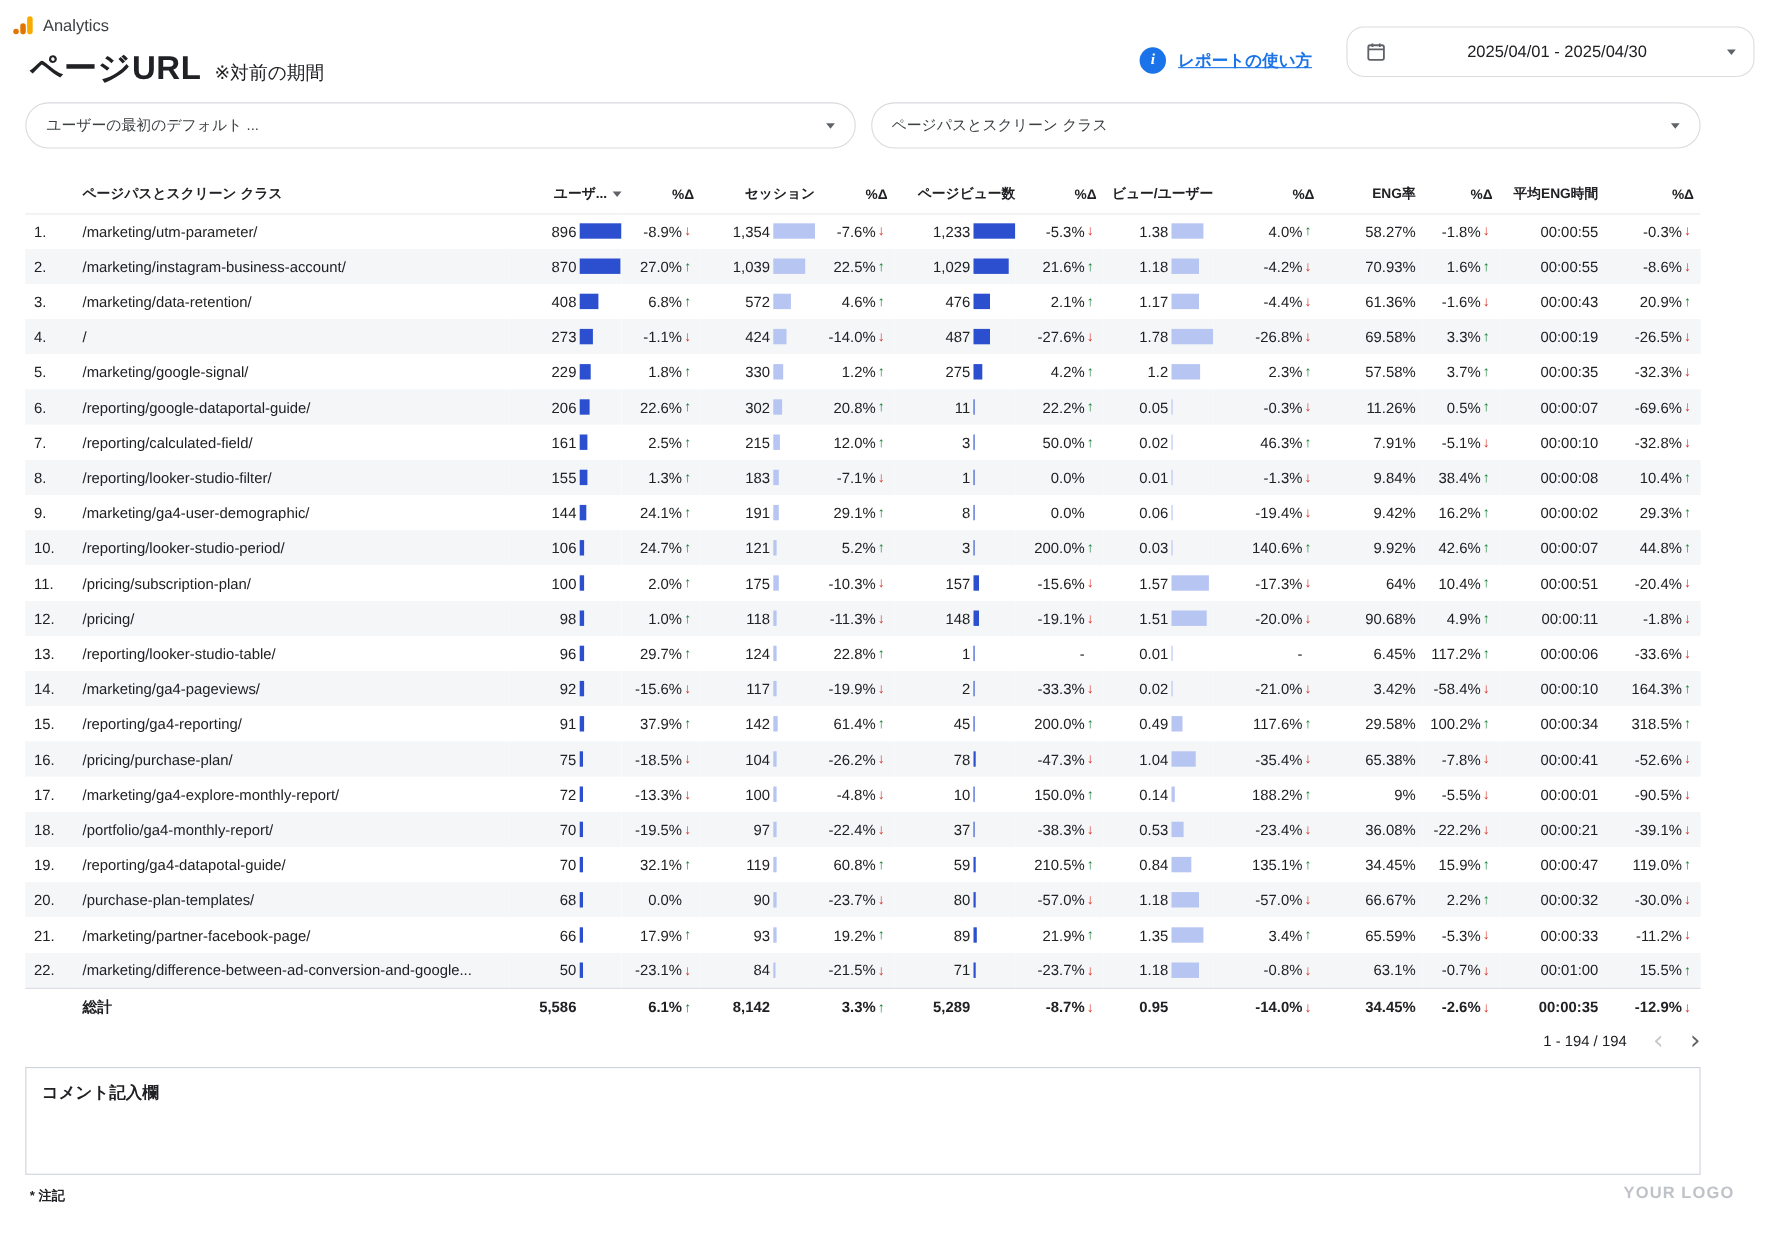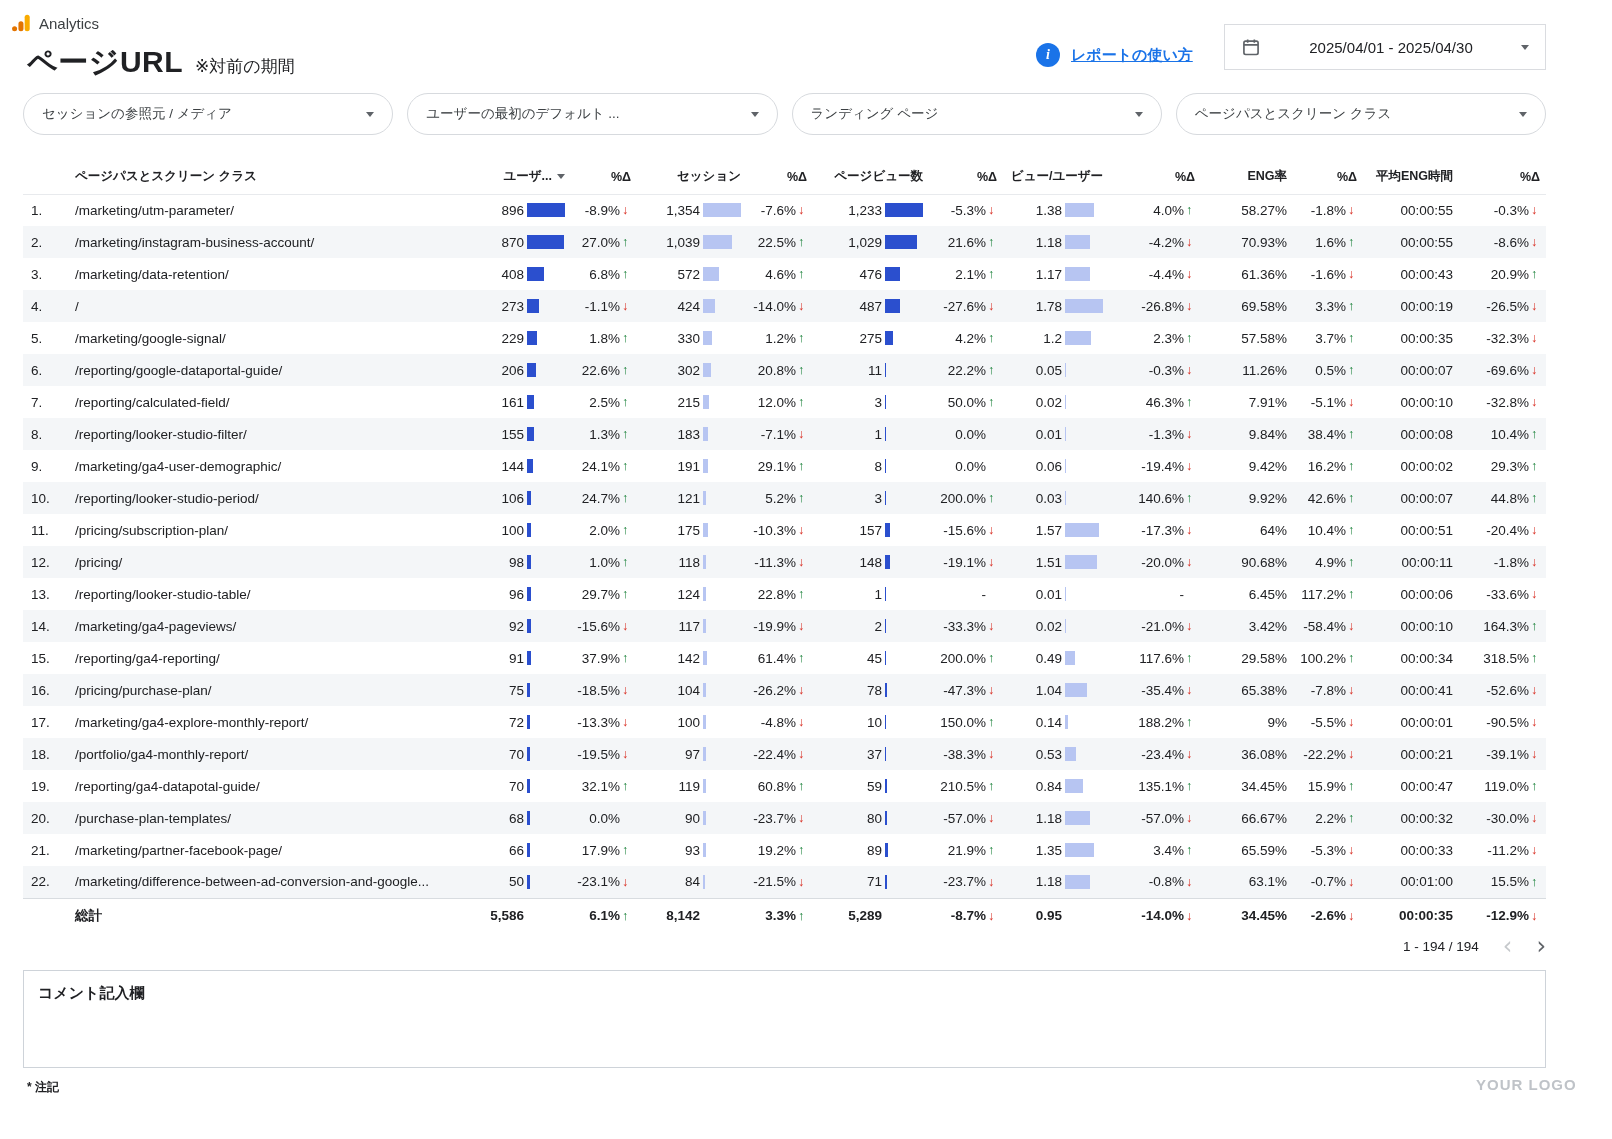--- a/index.html
+++ b/index.html
@@ -12,22 +12,22 @@
   .brand{position:absolute;left:10px;top:12px;display:flex;align-items:center;gap:7px}
   .brand-label{font-size:15px;color:#3c4043}
   .title-wrap{position:absolute;left:27px;top:42px;display:flex;align-items:baseline;gap:12px}
   .page-title{font-size:30px;font-weight:700;letter-spacing:.5px}
   .page-subtitle{font-size:17px;font-weight:400}
   .help{position:absolute;left:1036px;top:43px;display:flex;align-items:center;gap:11px}
   .info-icon{width:24px;height:24px;border-radius:50%;background:#1a73e8;color:#fff;font-size:14px;
     font-weight:700;font-style:italic;display:flex;align-items:center;justify-content:center;
     font-family:"Liberation Serif",serif}
   .help-link{color:#1a73e8;font-size:15px;font-weight:700;text-decoration:underline;cursor:pointer}
-  .datebox{position:absolute;left:1224px;top:24px;width:322px;height:46px;border:1px solid #dadce0;
-    border-radius:0;background:#fff;display:flex;align-items:center;padding:0 16px;gap:10px;cursor:pointer}
+  .datebox{position:absolute;left:1224px;top:24px;width:371px;height:46px;border:1px solid #dadce0;
+    border-radius:16px;background:#fff;display:flex;align-items:center;padding:0 16px;gap:10px;cursor:pointer}
   .date-text{font-size:15px;flex:1;text-align:center}
   .caret{width:0;height:0;border-left:4.5px solid transparent;border-right:4.5px solid transparent;
     border-top:5px solid #5f6368;display:inline-block}
   
   .filters{position:absolute;left:23px;top:93px;width:1523px;display:flex;gap:14px}
   .chip{flex:1;height:42px;border:1px solid #d7dade;border-radius:21px;background:#fff;display:flex;
     align-items:center;justify-content:space-between;padding:0 18px;font-size:13.5px;color:#3c4043;cursor:pointer;
     white-space:nowrap;overflow:hidden}
   .chip-label{overflow:hidden;text-overflow:ellipsis}
   
@@ -94,29 +94,21 @@
   <svg width="20" height="20" viewBox="0 0 24 24" fill="none" stroke="#5f6368" stroke-width="2">
     <rect x="3.5" y="5" width="17" height="16" rx="2"></rect>
     <path d="M3.5 9.5h17M8 3v4M16 3v4"></path>
   </svg>
   <span class="date-text">2025/04/01 - 2025/04/30</span>
   <span class="caret"></span>
 </div>
 
 <div class="filters">
     <div class="chip">
-      <span class="chip-label">セッションの参照元 / メディア</span>
-      <span class="caret"></span>
-    </div>
-    <div class="chip">
       <span class="chip-label">ユーザーの最初のデフォルト ...</span>
-      <span class="caret"></span>
-    </div>
-    <div class="chip">
-      <span class="chip-label">ランディング ページ</span>
       <span class="caret"></span>
     </div>
     <div class="chip">
       <span class="chip-label">ページパスとスクリーン クラス</span>
       <span class="caret"></span>
     </div>
   </div>
 
 <div class="table-wrap">
   <table>

